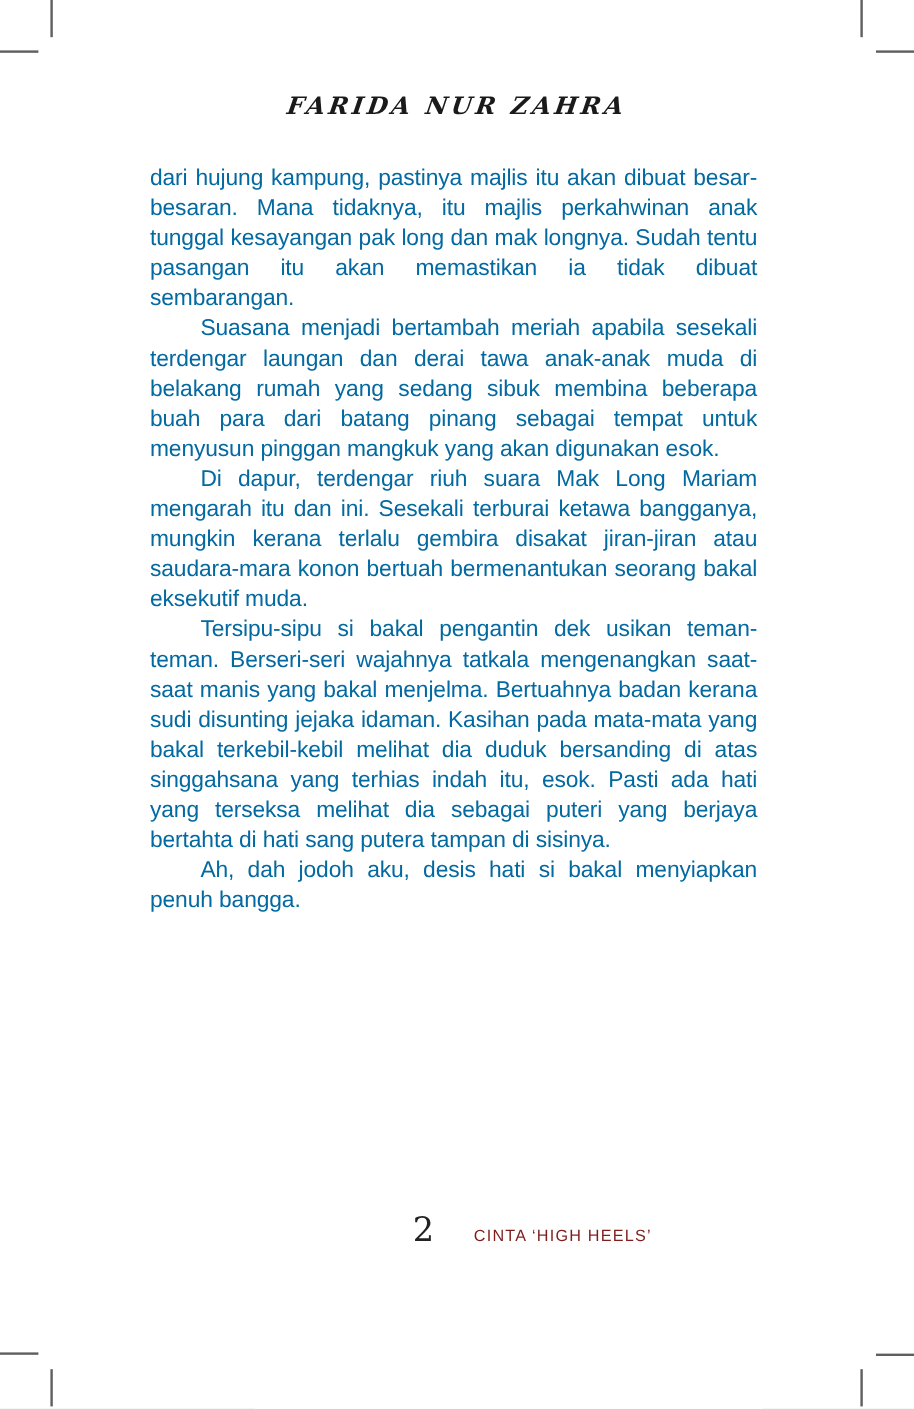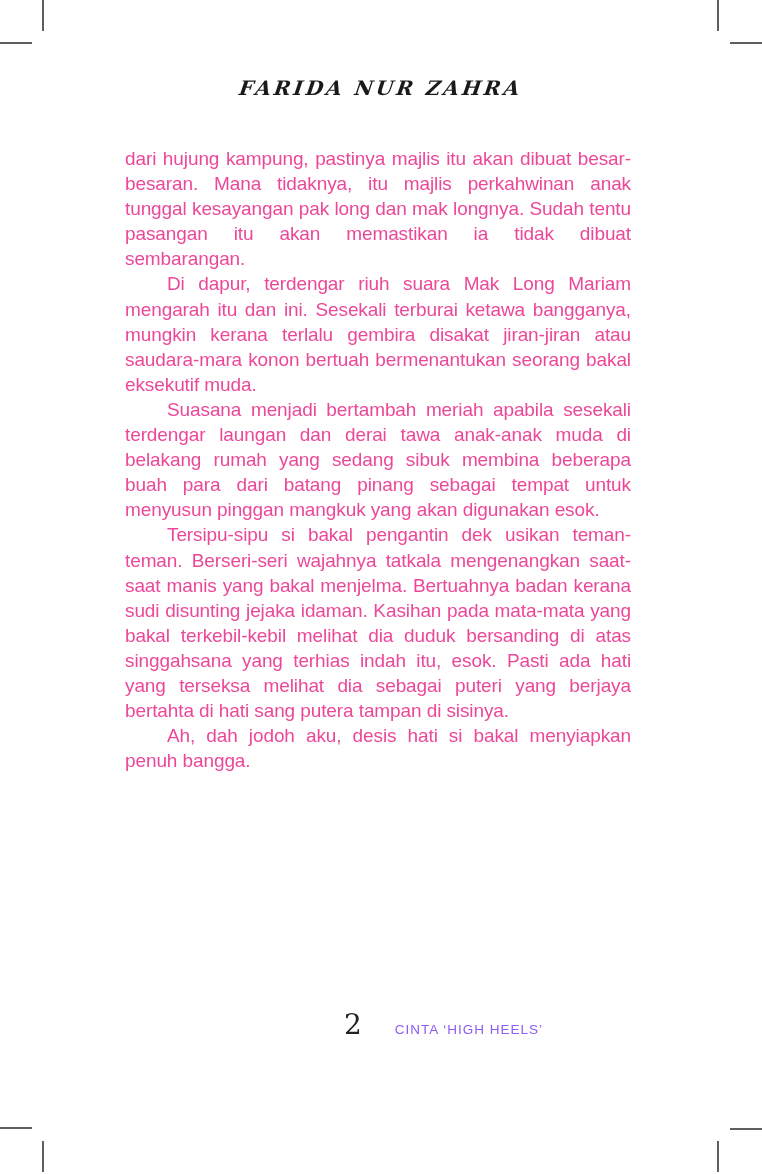--- a/index.html
+++ b/index.html
@@ -37,25 +37,25 @@
     font-size: 20px;
     letter-spacing: 3px;
     color: #1a1a1a;
     transform: skewX(-8deg);
   }
 
   
   .body-text {
     position: absolute;
     left: 125px;
-    top: 146px;
+    top: 136px;
     width: 506px;
     font-size: 19px;
     line-height: 25.1px;
-    color: #ec4899;
+    color: #0369a1;
     text-align: justify;
     letter-spacing: -0.1px;
   }
   .body-text p { margin: 0; text-indent: 42px; }
   .body-text p.no-indent { text-indent: 0; }
 
   
   .footer {
     position: absolute;
     left: 344px;
@@ -67,43 +67,43 @@
   .page-number {
     font-family: "DejaVu Serif", serif;
     font-size: 28px;
     font-weight: normal;
     color: #222222;
   }
   .book-title {
     font-family: "Liberation Sans", sans-serif;
     font-size: 13.5px;
     letter-spacing: 1px;
-    color: #8b5cf6;
+    color: #7f1d1d;
   }
 </style>
 </head>
 <body>
 
 <div class="page">
 
   <div class="crop v tl-v"></div>
   <div class="crop h tl-h"></div>
   <div class="crop v tr-v"></div>
   <div class="crop h tr-h"></div>
   <div class="crop h bl-h"></div>
   <div class="crop v bl-v"></div>
   <div class="crop h br-h"></div>
   <div class="crop v br-v"></div>
 
   <div class="running-header">FARIDA NUR ZAHRA</div>
 
   <div class="body-text">
     <p class="no-indent">dari hujung kampung, pastinya majlis itu akan dibuat besar-besaran. Mana tidaknya, itu majlis perkahwinan anak tunggal kesayangan pak long dan mak longnya. Sudah tentu pasangan itu akan memastikan ia tidak dibuat sembarangan.</p>
+    <p>Suasana menjadi bertambah meriah apabila sesekali terdengar laungan dan derai tawa anak-anak muda di belakang rumah yang sedang sibuk membina beberapa buah para dari batang pinang sebagai tempat untuk menyusun pinggan mangkuk yang akan digunakan esok.</p>
     <p>Di dapur, terdengar riuh suara Mak Long Mariam mengarah itu dan ini. Sesekali terburai ketawa bangganya, mungkin kerana terlalu gembira disakat jiran-jiran atau saudara-mara konon bertuah bermenantukan seorang bakal eksekutif muda.</p>
-    <p>Suasana menjadi bertambah meriah apabila sesekali terdengar laungan dan derai tawa anak-anak muda di belakang rumah yang sedang sibuk membina beberapa buah para dari batang pinang sebagai tempat untuk menyusun pinggan mangkuk yang akan digunakan esok.</p>
     <p>Tersipu-sipu si bakal pengantin dek usikan teman-teman. Berseri-seri wajahnya tatkala mengenangkan saat-saat manis yang bakal menjelma. Bertuahnya badan kerana sudi disunting jejaka idaman. Kasihan pada mata-mata yang bakal terkebil-kebil melihat dia duduk bersanding di atas singgahsana yang terhias indah itu, esok. Pasti ada hati yang terseksa melihat dia sebagai puteri yang berjaya bertahta di hati sang putera tampan di sisinya.</p>
     <p>Ah, dah jodoh aku, desis hati si bakal menyiapkan penuh bangga.</p>
   </div>
 
   <div class="footer">
     <span class="page-number">2</span>
     <span class="book-title">CINTA ‘HIGH HEELS’</span>
   </div>
 
 </div>

